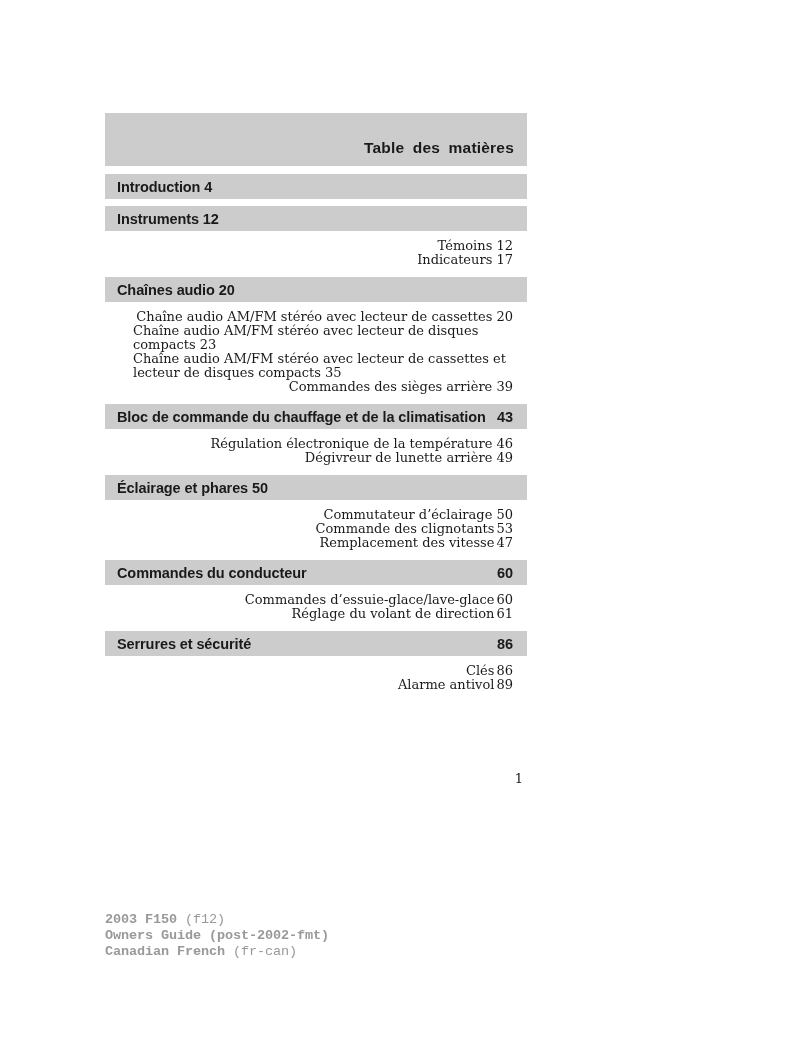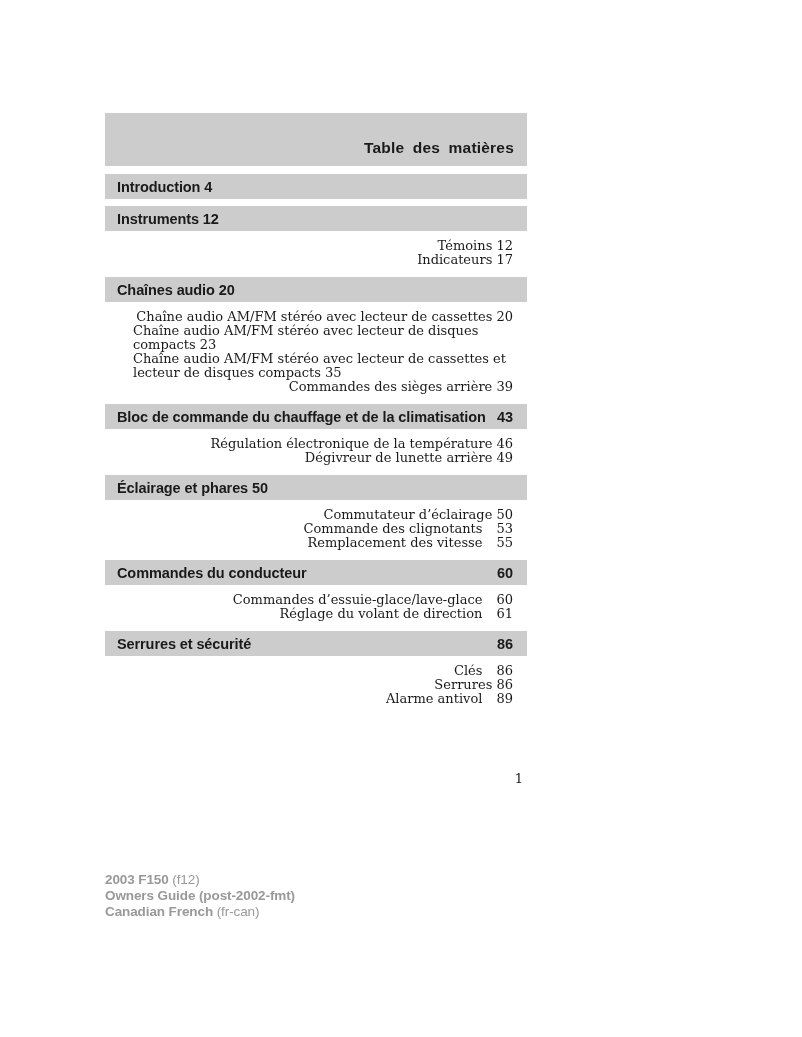--- a/index.html
+++ b/index.html
@@ -27,30 +27,30 @@
   .bar-page{margin-left:8px}
   .entries{
     margin:0 0 7px 0;padding:1px 14px 3px 28px;
   }
   .entry{
     display:flex;justify-content:flex-end;align-items:baseline;
     font-family:"DejaVu Serif","Liberation Serif",serif;
     font-size:13px;line-height:14px;color:#1a1a1a;
   }
   .entry-text{}
-  .entry-page{margin-left:14px;white-space:nowrap}
+  .entry-page{margin-left:2px;white-space:nowrap}
   .pagenum{
     position:absolute;left:105px;top:771px;width:422px;box-sizing:border-box;
     text-align:right;padding-right:4px;
     font-family:"DejaVu Serif","Liberation Serif",serif;
     font-size:13px;color:#1a1a1a;
   }
   .footer{
-    position:absolute;left:105px;top:872px;
-    color:#999999;font-size:13.5px;line-height:16px;letter-spacing:-0.1px;
+    position:absolute;left:105px;top:912px;
+    color:#999999;font-size:13.5px;line-height:16px;letter-spacing:-0.1px;font-family:Liberation Mono, monospace;
   }
   .fb{font-weight:bold}
   .fn{font-weight:normal}
 </style>
 </head>
 <body>
 
 <div class="content">
   <div class="toc-header">
     <span class="toc-title">Table des matières</span>
@@ -105,21 +105,21 @@
       <div class="entries">
         <div class="entry">
           <span class="entry-text">Commutateur d’éclairage 50</span>
         </div>
         <div class="entry">
           <span class="entry-text">Commande des clignotants</span>
           <span class="entry-page">53</span>
         </div>
         <div class="entry">
           <span class="entry-text">Remplacement des vitesse</span>
-          <span class="entry-page">55</span>
+          <span class="entry-page">47</span>
         </div>
       </div>
       <div class="bar">
         <span class="bar-title">Commandes du conducteur</span>
         <span class="bar-page">60</span>
       </div>
       <div class="entries">
         <div class="entry">
           <span class="entry-text">Commandes d’essuie-glace/lave-glace</span>
           <span class="entry-page">60</span>
@@ -130,23 +130,20 @@
         </div>
       </div>
       <div class="bar">
         <span class="bar-title">Serrures et sécurité</span>
         <span class="bar-page">86</span>
       </div>
       <div class="entries">
         <div class="entry">
           <span class="entry-text">Clés</span>
           <span class="entry-page">86</span>
-        </div>
-        <div class="entry">
-          <span class="entry-text">Serrures 86</span>
         </div>
         <div class="entry">
           <span class="entry-text">Alarme antivol</span>
           <span class="entry-page">89</span>
         </div>
       </div>
     </div>
 </div>
 
 <div class="pagenum">1</div>

